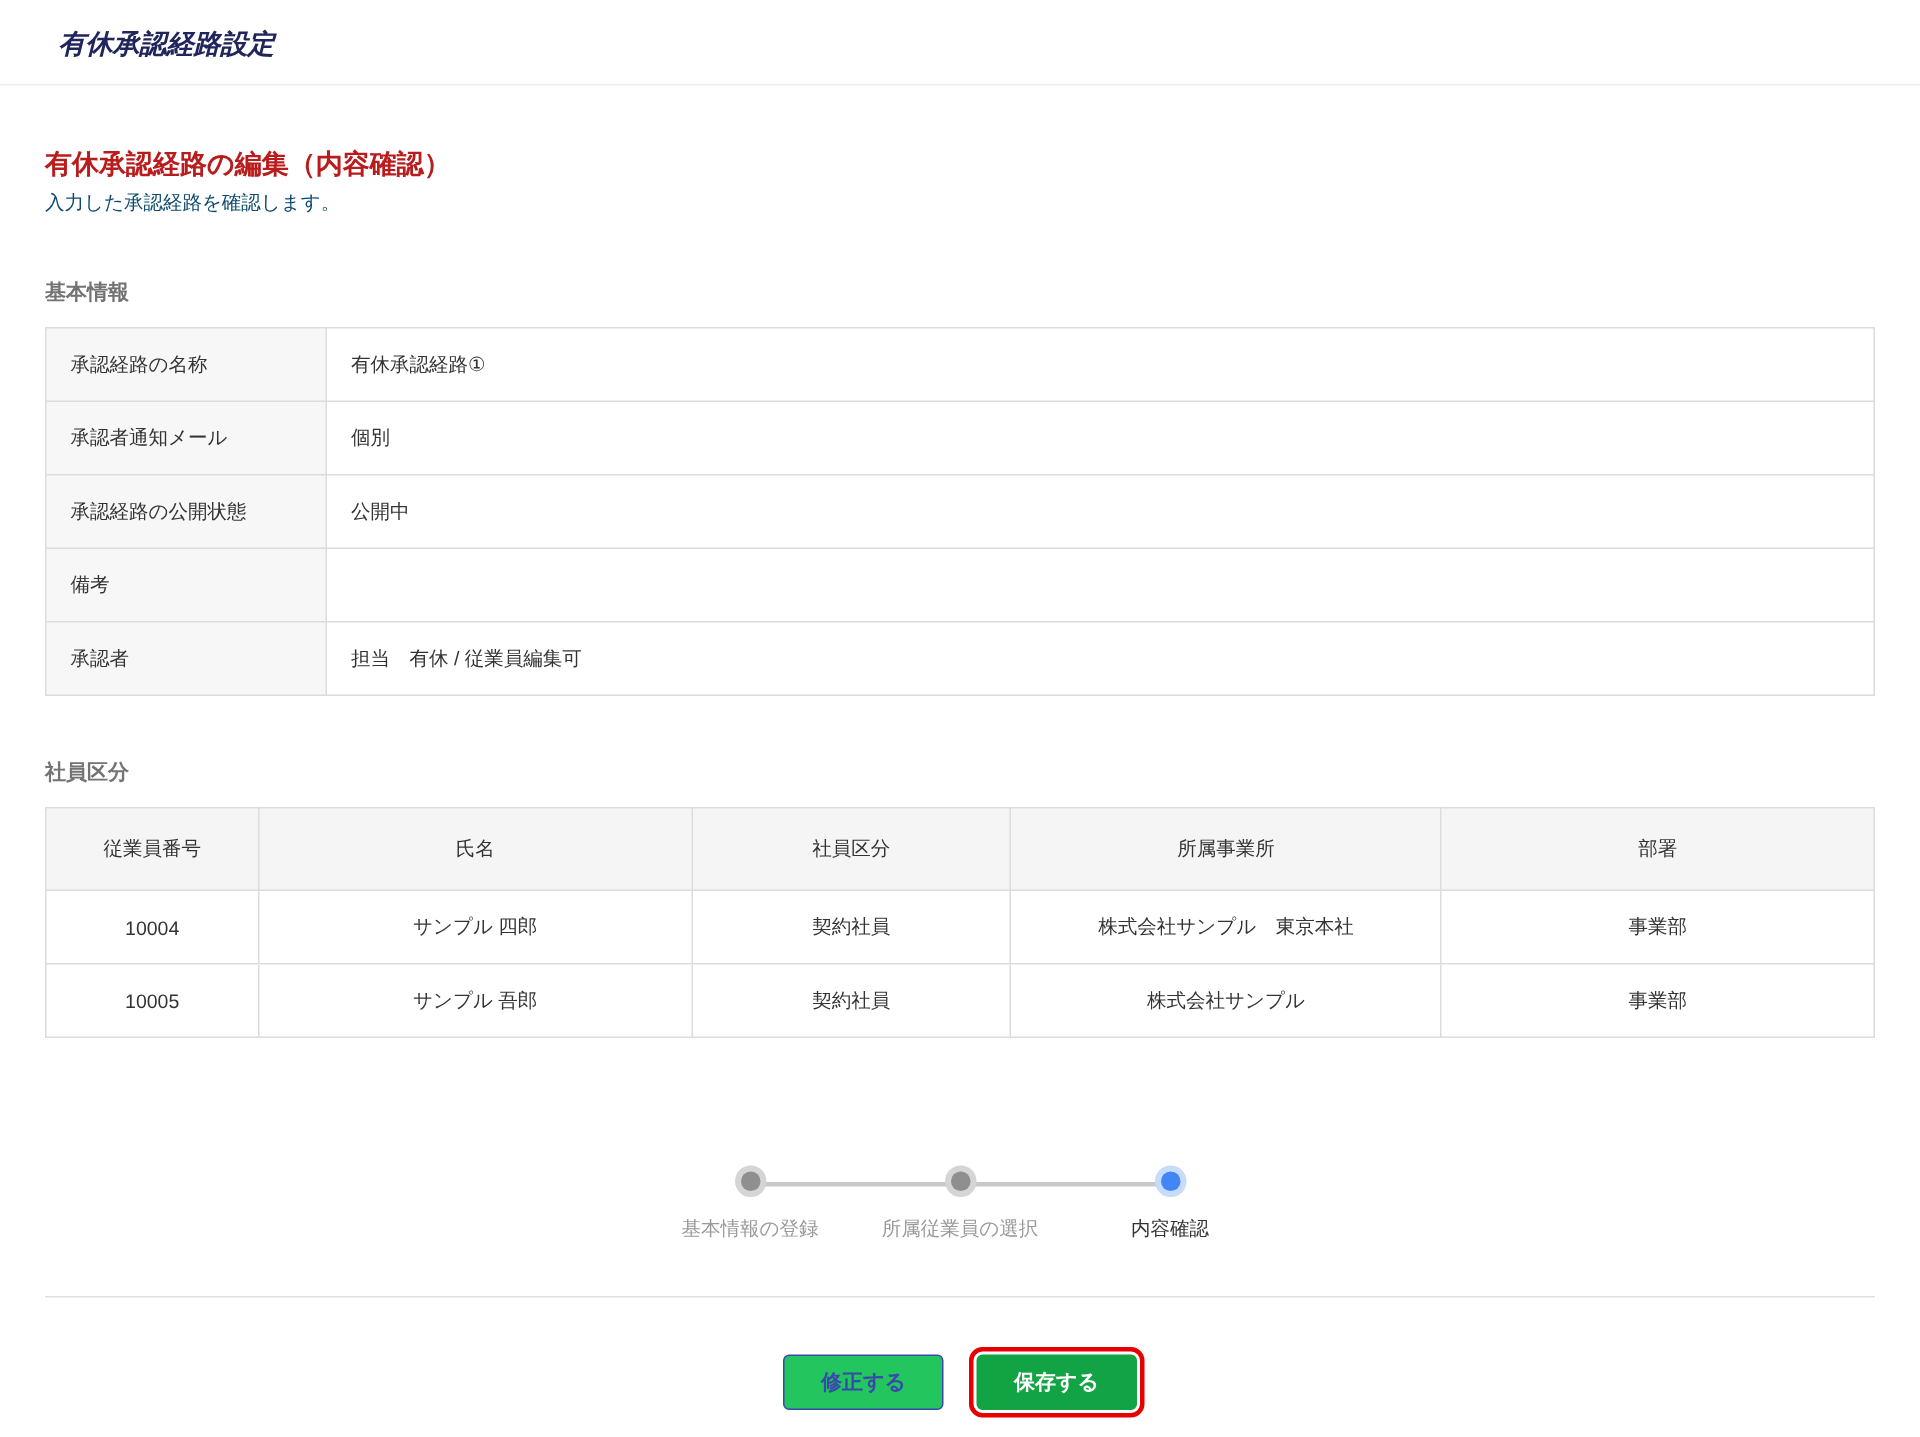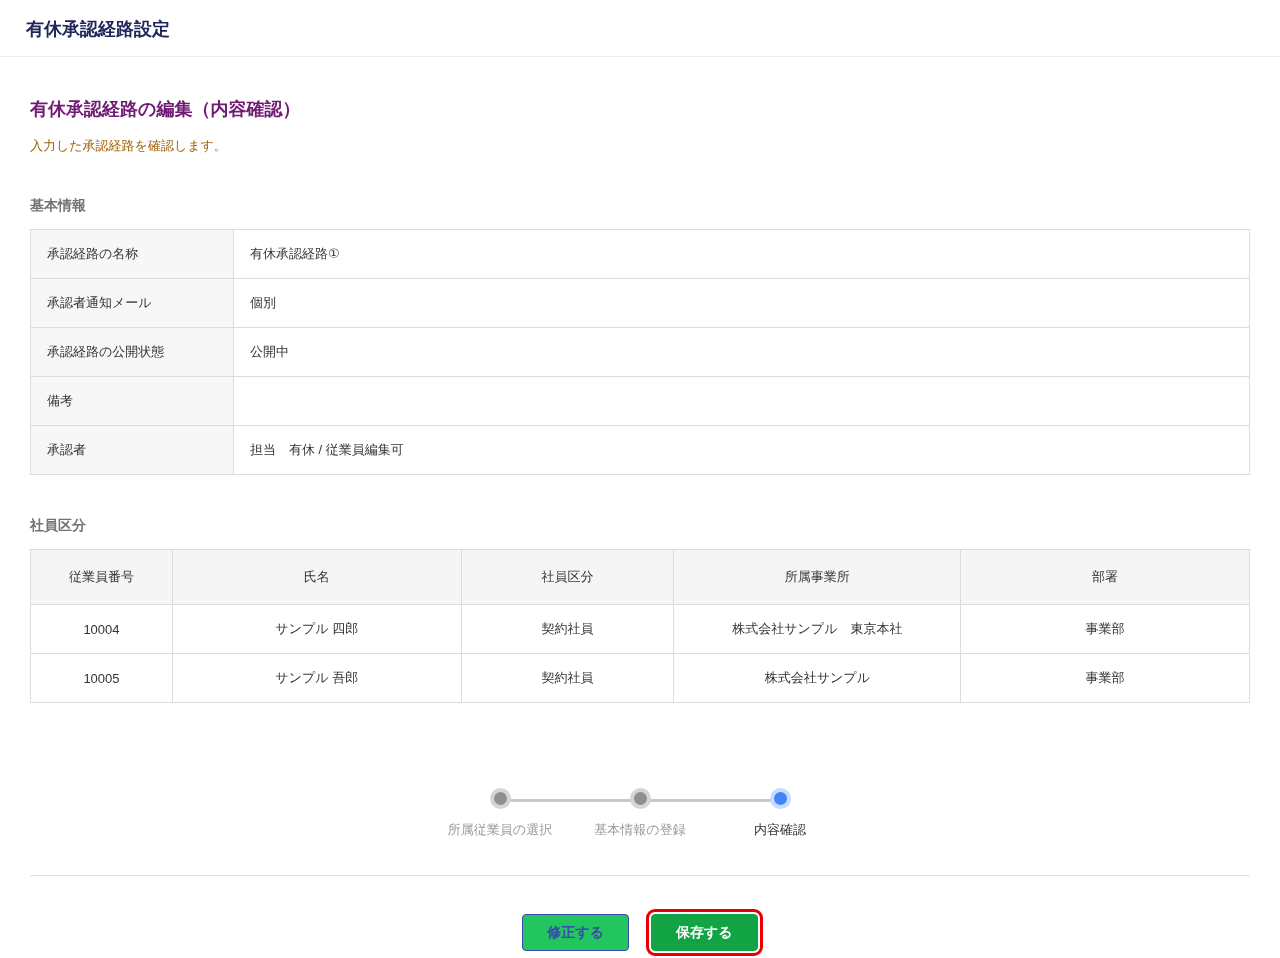--- a/index.html
+++ b/index.html
@@ -7,42 +7,43 @@
     margin: 0;
     padding: 0;
     background: #ffffff;
     color: #333333;
     font-family: "Liberation Sans", "DejaVu Sans", sans-serif;
   }
   .page { width: 1280px; min-height: 958px; background: #fff; }
 
   
   .app-header {
-    padding: 17px 30px 15px 26px;
+    padding: 17px 30px 15px 39px;
     border-bottom: 1px solid #eeeeee;
+    font-style: italic;
   }
   .app-header h1 {
     margin: 0;
     font-size: 18px;
     font-weight: bold;
     color: #20265c;
   }
 
   .content { padding: 0 30px; }
 
   .page-title {
     margin: 40px 0 0 0;
     font-size: 18px;
     font-weight: bold;
-    color: #701a75;
+    color: #b91c1c;
   }
   .page-desc {
-    margin: 16px 0 0 0;
-    font-size: 13px;
-    color: #a16207;
+    margin: 5px 0 0 0;
+    font-size: 13px;
+    color: #0c4a6e;
   }
 
   .section-title {
     margin: 42px 0 0 0;
     font-size: 14px;
     font-weight: bold;
     color: #737373;
   }
 
   
@@ -54,21 +55,21 @@
   }
   table.kv-table th, table.kv-table td {
     border: 1px solid #dcdcdc;
     padding: 0 16px;
     height: 49px;
     text-align: left;
     font-weight: normal;
     vertical-align: middle;
   }
   table.kv-table th {
-    width: 203px;
+    width: 187px;
     background: #f7f7f7;
     color: #333;
   }
   table.kv-table td { background: #ffffff; }
 
   
   table.emp-table {
     width: 100%;
     border-collapse: collapse;
     margin-top: 14px;
@@ -250,25 +251,25 @@
           <td>契約社員</td>
           <td>株式会社サンプル</td>
           <td>事業部</td>
         </tr>
       </tbody>
     </table>
 
     <div class="stepper">
       <div class="step done">
         <div class="dot"></div>
-        <div class="step-label">所属従業員の選択</div>
+        <div class="step-label">基本情報の登録</div>
       </div>
       <div class="step done">
         <div class="dot"></div>
-        <div class="step-label">基本情報の登録</div>
+        <div class="step-label">所属従業員の選択</div>
       </div>
       <div class="step current">
         <div class="dot"></div>
         <div class="step-label">内容確認</div>
       </div>
     </div>
 
     <hr class="divider">
 
     <div class="actions">

